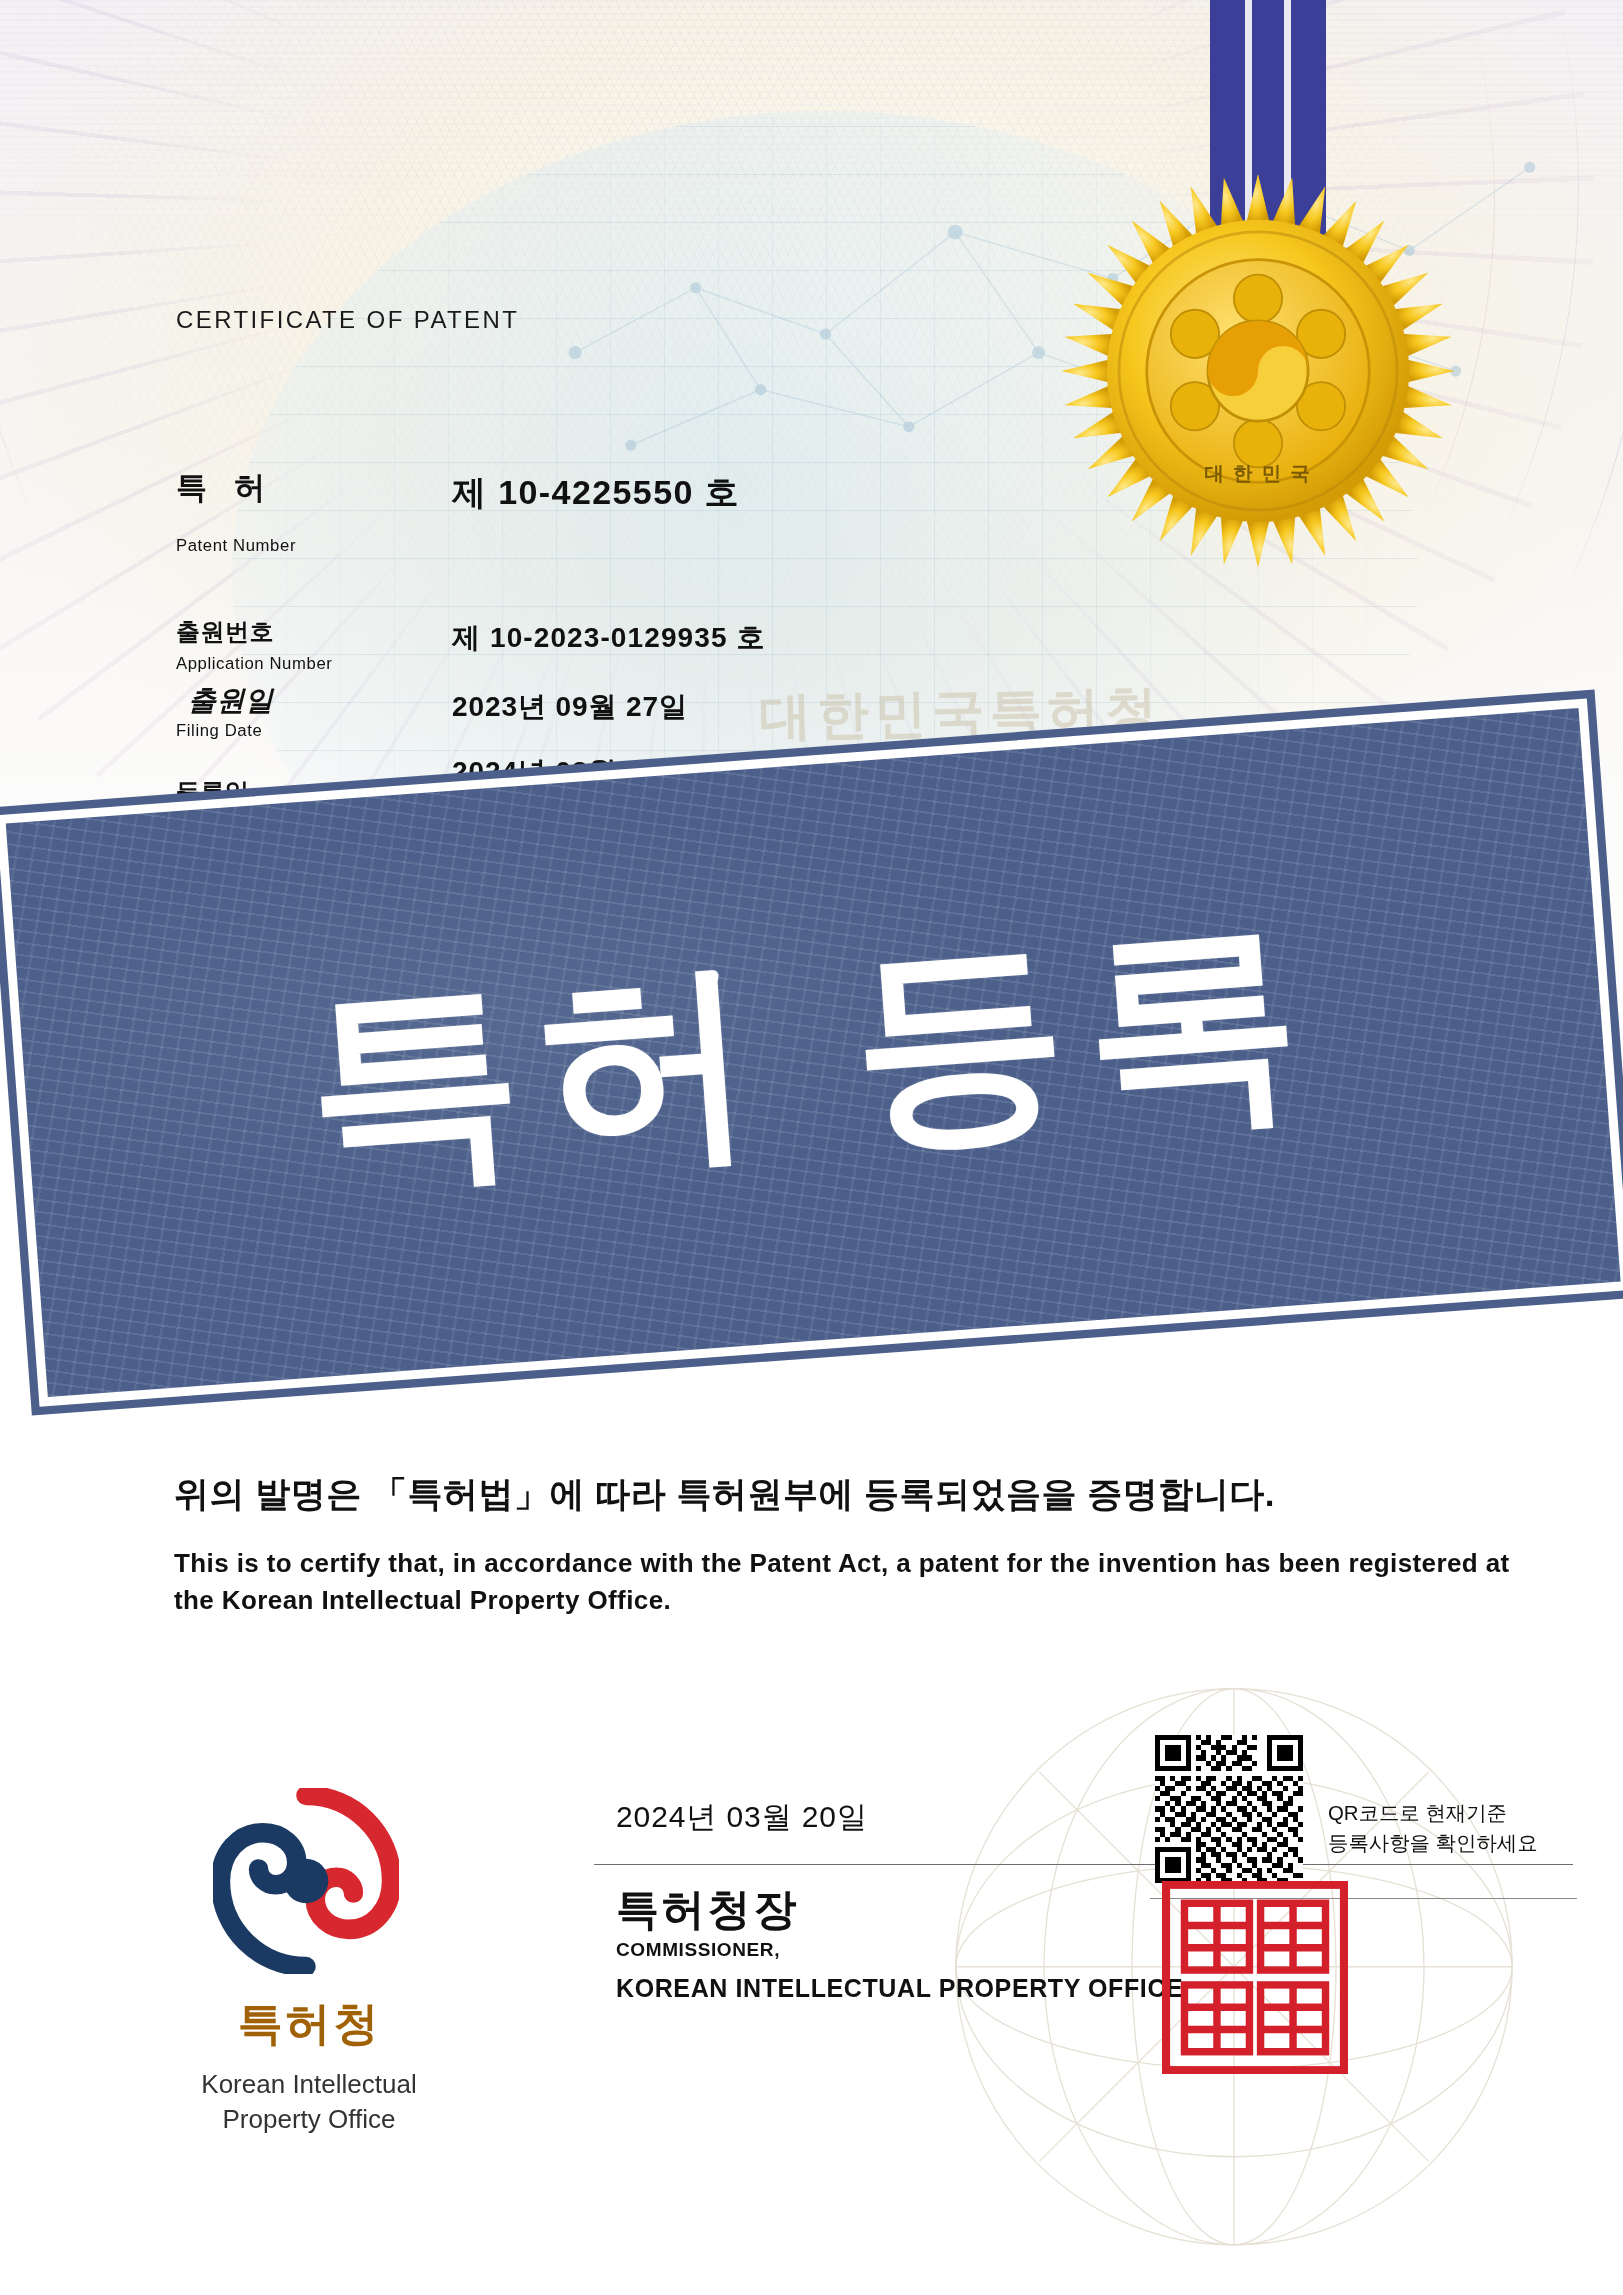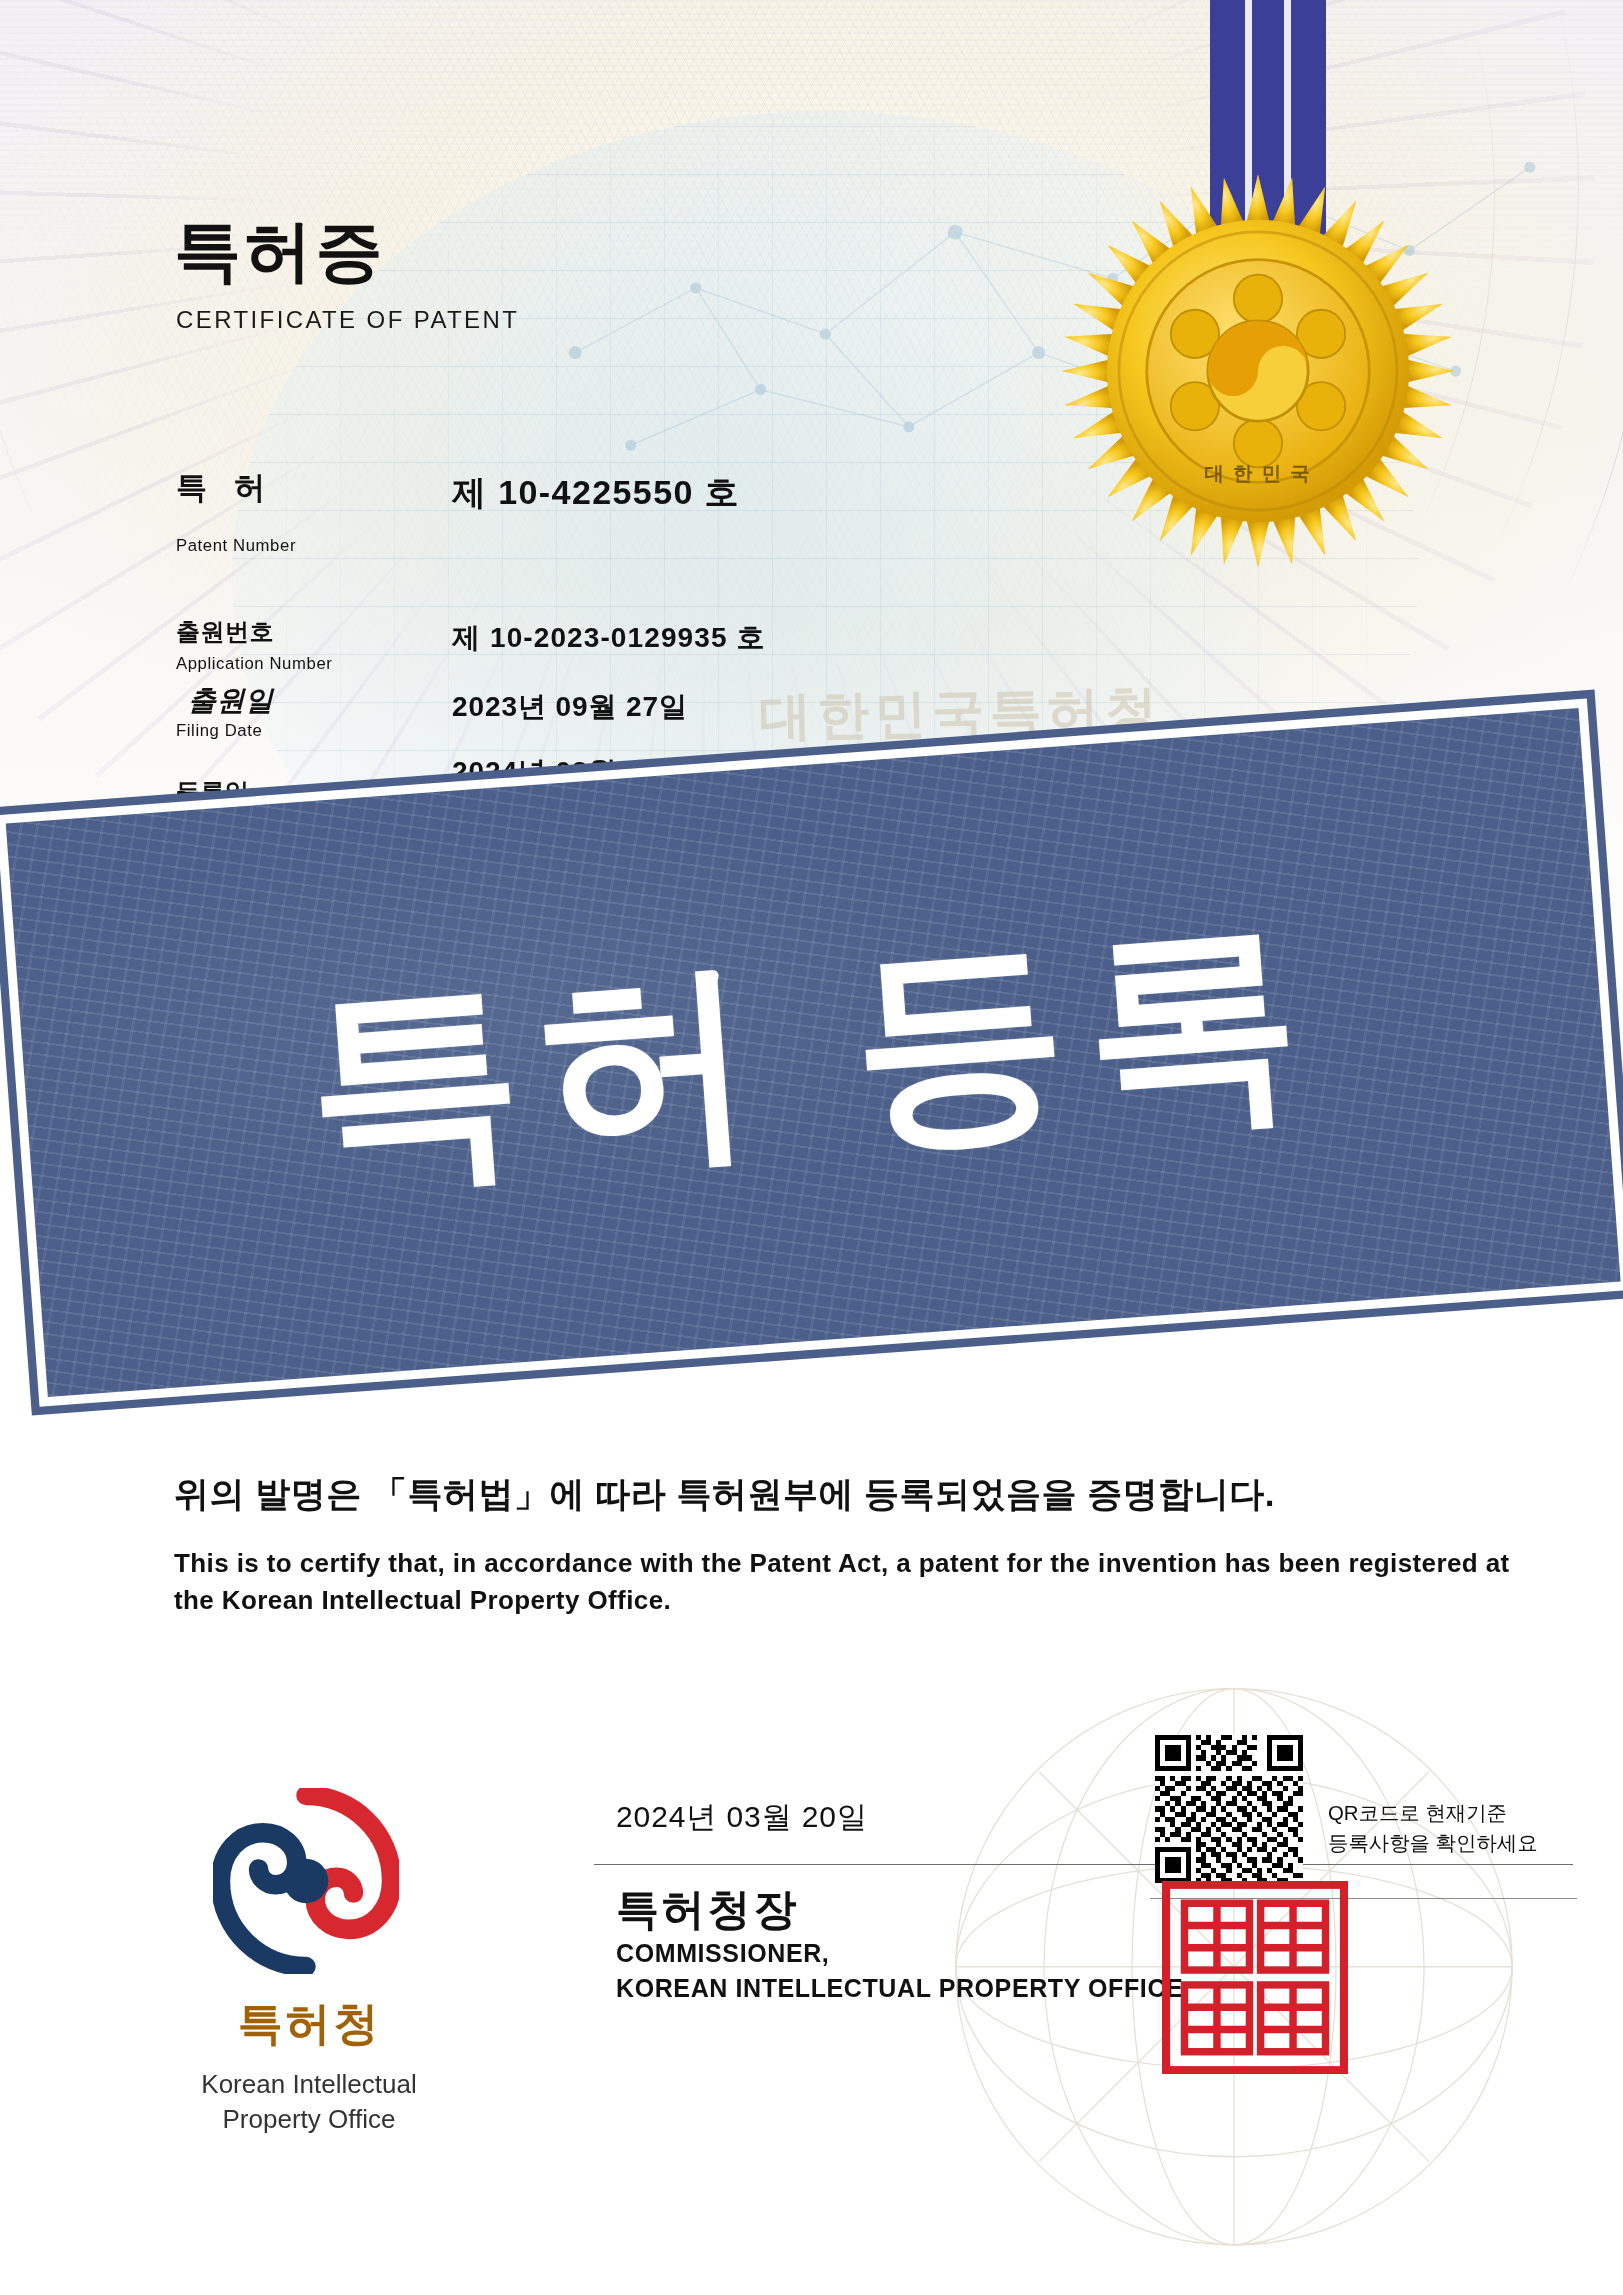--- a/index.html
+++ b/index.html
@@ -266,21 +266,21 @@
     position: absolute;
     left: 616px; top: 1881px;
     font-size: 43px;
     font-weight: bold;
     letter-spacing: 2.8px;
     color: #111111;
   }
   .sign-en1 {
     position: absolute;
     left: 616px; top: 1939px;
-    font-size: 25px;
+    font-size: 19px;
     font-weight: bold;
     letter-spacing: 0.6px;
     color: #111111;
   }
   .sign-en2 {
     position: absolute;
     left: 616px; top: 1974px;
     font-size: 25px;
     font-weight: bold;
     letter-spacing: 0.6px;
@@ -461,21 +461,20 @@
         <circle cx="0" cy="78" r="26"></circle>
         <circle cx="-68" cy="38" r="26"></circle>
         <circle cx="-68" cy="-40" r="26"></circle>
       </g>
       <circle r="54" fill="#f7cf3a" stroke="#c08f05" stroke-width="3"></circle>
       <path d="M-54,0 A54,54 0 0,1 54,0 A27,27 0 0,0 0,0 A27,27 0 0,1 -54,0 Z" fill="#e79f06"></path>
       <text x="0" y="118" text-anchor="middle" font-family="Liberation Sans, sans-serif" font-size="21" font-weight="bold" fill="#7a5a02" letter-spacing="2">대 한 민 국</text>
     </g>
   </svg>
 
-  <div class="title-ko">특허증</div>
   <div class="title-en">CERTIFICATE OF PATENT</div>
 
   <div class="field-label-ko patno-ko">특 허</div>
   <div class="field-label-en patno-en">Patent Number</div>
   <div class="field-value patno-val">제 10-4225550 호</div>
 
   <div class="field-label-ko appno-ko">출원번호</div>
   <div class="field-label-en appno-en">Application Number</div>
   <div class="field-value appno-val">제 10-2023-0129935 호</div>
 

